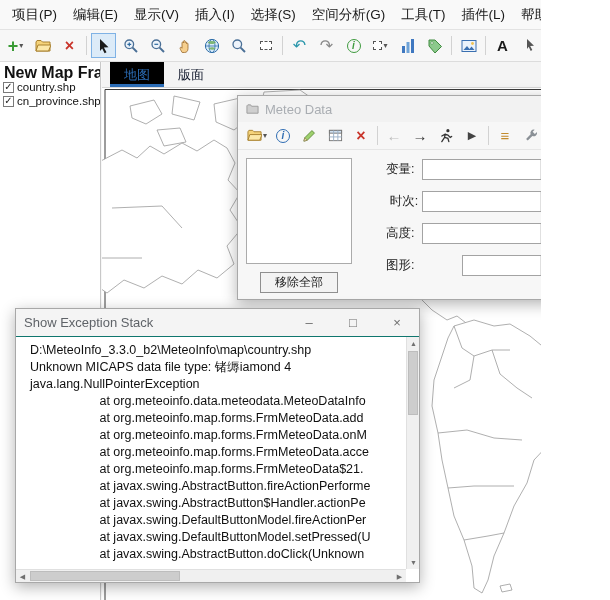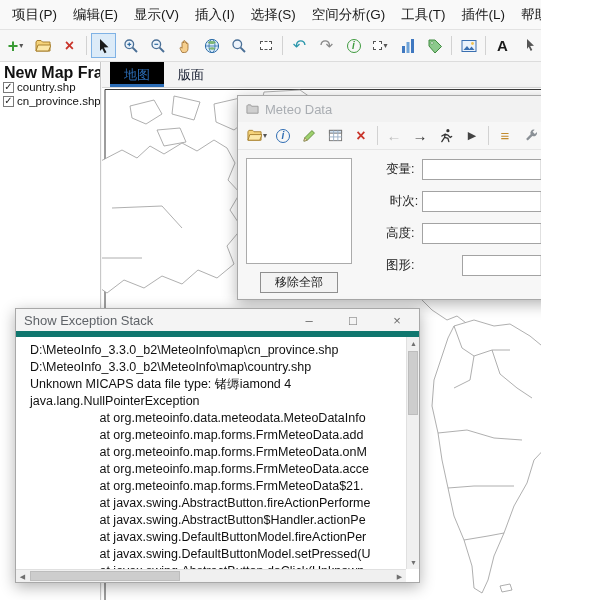--- a/index.html
+++ b/index.html
@@ -77,21 +77,21 @@
     background:#f3f3f3; border:1px solid #8f8f8f; font-size:12px; color:#222;
     display:flex; align-items:center; justify-content:center; }
   .field-row { position:absolute; left:148px; width:172px; height:22px; display:flex; align-items:center; }
   .field-label { width:36px; font-size:12.5px; color:#222; flex:0 0 auto; }
   .combo { position:relative; flex:1; height:21px; background:#fff; border:1px solid #a3a3a3; }
   .combo-arrow { position:absolute; right:0; top:0; bottom:0; width:17px; display:flex;
     align-items:center; justify-content:center; color:#555; font-size:8px; border-left:1px solid #e0e0e0; }
 
   
   .exception { left:15px; top:308px; width:405px; height:275px; background:#fff; }
-  .exception .titlebar { height:28px; color:#5f6368; background:#f4f4f4; border-bottom:6px solid #0f766e; }
+  .exception .titlebar { height:28px; color:#5f6368; background:#f4f4f4; border-bottom:1px solid #0f766e; }
   .winbtns { margin-left:auto; display:flex; gap:16px; }
   .winbtn { width:28px; text-align:center; color:#6d6d6d; font-size:13px; }
   .stack-body { position:absolute; left:0; top:28px; right:13px; bottom:13px; overflow:hidden;
     padding:5px 4px 0 14px; font-size:12.5px; line-height:17px; color:#101010; }
   .stack-line { white-space:pre; }
   .vscroll { position:absolute; top:28px; right:0; bottom:13px; width:13px; background:#f0f0f0; border-left:1px solid #e0e0e0; }
   .hscroll { position:absolute; left:0; right:13px; bottom:0; height:13px; background:#f0f0f0; border-top:1px solid #e0e0e0; }
   .scroll-arrow { position:absolute; width:13px; height:13px; display:flex; align-items:center; justify-content:center;
     color:#707070; font-size:7px; }
   .vthumb { position:absolute; left:1px; top:14px; width:10px; height:64px; background:#cdcdcd; border:1px solid #bdbdbd; }
@@ -387,21 +387,20 @@
   <div class="dialog exception">
     <div class="titlebar">
       <span>Show Exception Stack</span>
       <span class="winbtns">
         <span class="winbtn">–</span>
         <span class="winbtn">□</span>
         <span class="winbtn">×</span>
       </span>
     </div>
     <div class="stack-body">
-      <div class="stack-line">D:\MeteoInfo_3.3.0_b2\MeteoInfo\map\cn_province.shp</div>
       <div class="stack-line">D:\MeteoInfo_3.3.0_b2\MeteoInfo\map\country.shp</div>
       <div class="stack-line">Unknown MICAPS data file type: 锗缛iamond 4</div>
       <div class="stack-line">java.lang.NullPointerException</div>
       <div class="stack-line">                    at org.meteoinfo.data.meteodata.MeteoDataInfo</div>
       <div class="stack-line">                    at org.meteoinfo.map.forms.FrmMeteoData.add</div>
       <div class="stack-line">                    at org.meteoinfo.map.forms.FrmMeteoData.onM</div>
       <div class="stack-line">                    at org.meteoinfo.map.forms.FrmMeteoData.acce</div>
       <div class="stack-line">                    at org.meteoinfo.map.forms.FrmMeteoData$21.</div>
       <div class="stack-line">                    at javax.swing.AbstractButton.fireActionPerforme</div>
       <div class="stack-line">                    at javax.swing.AbstractButton$Handler.actionPe</div>

